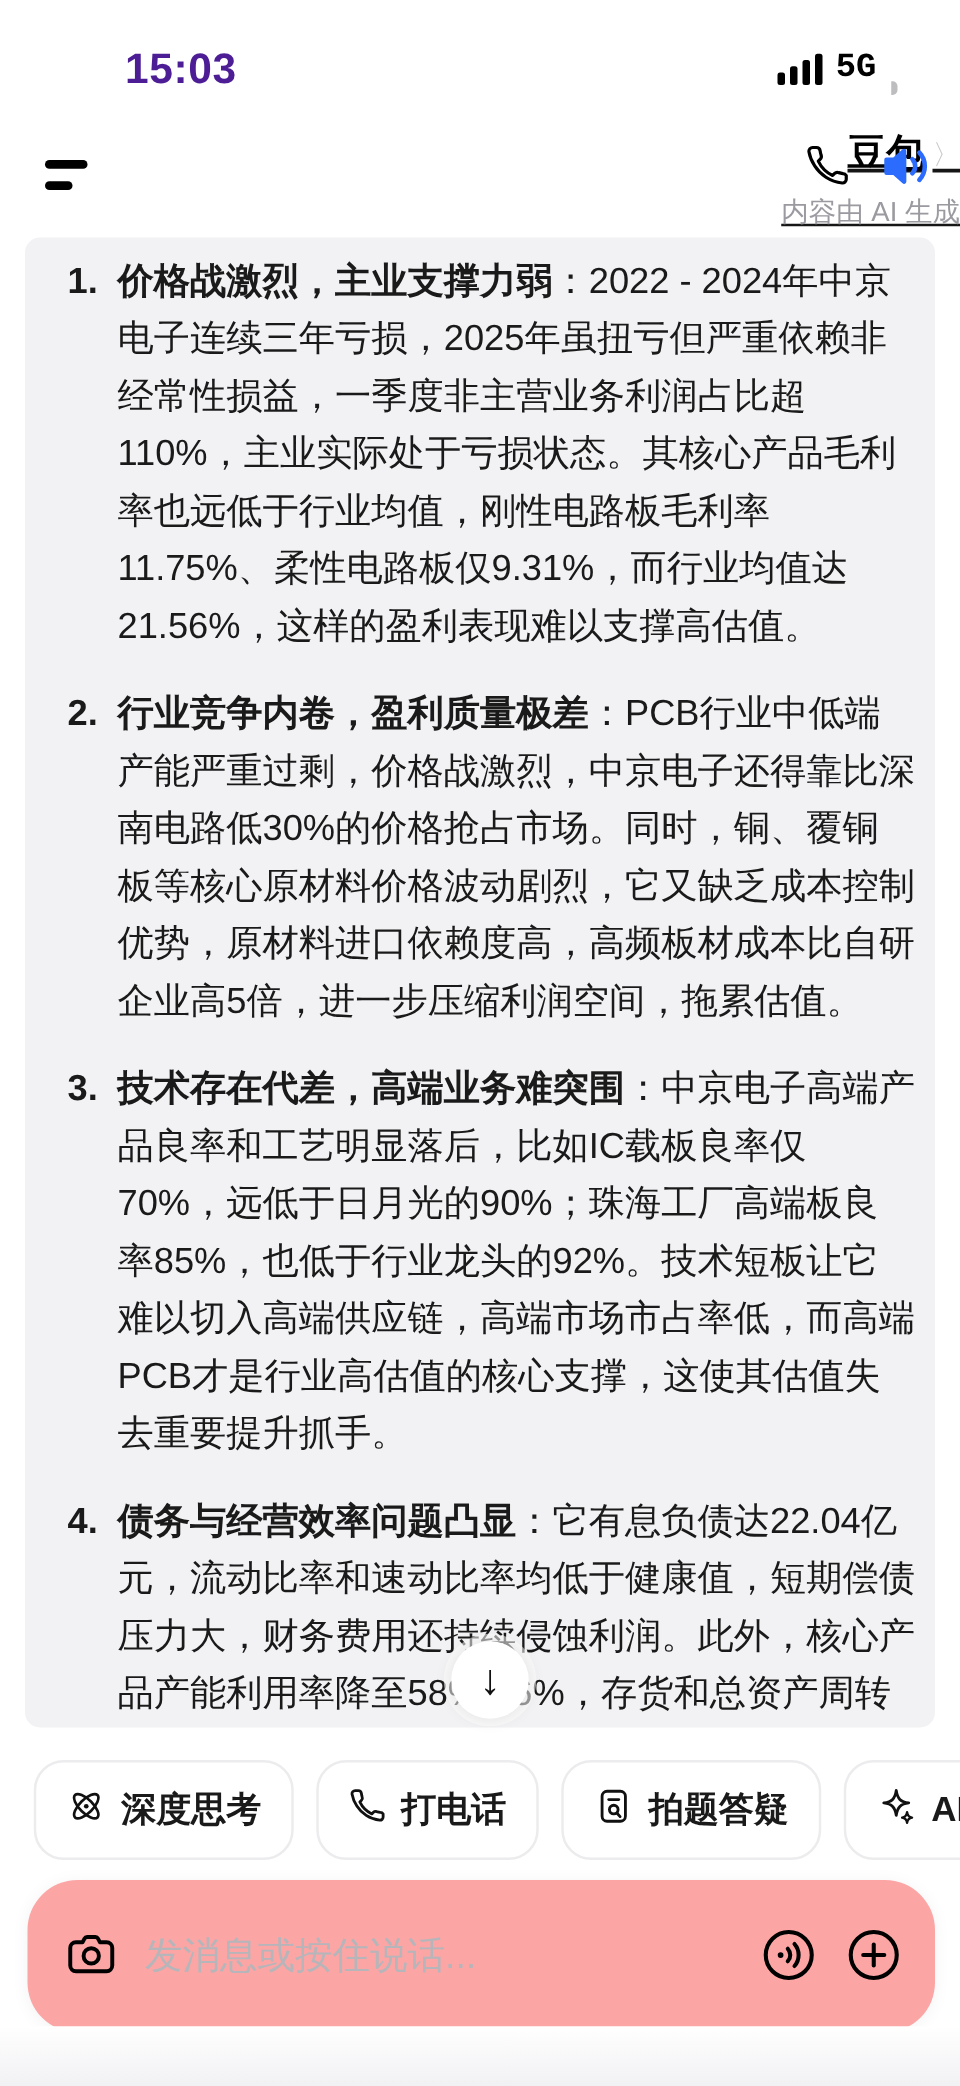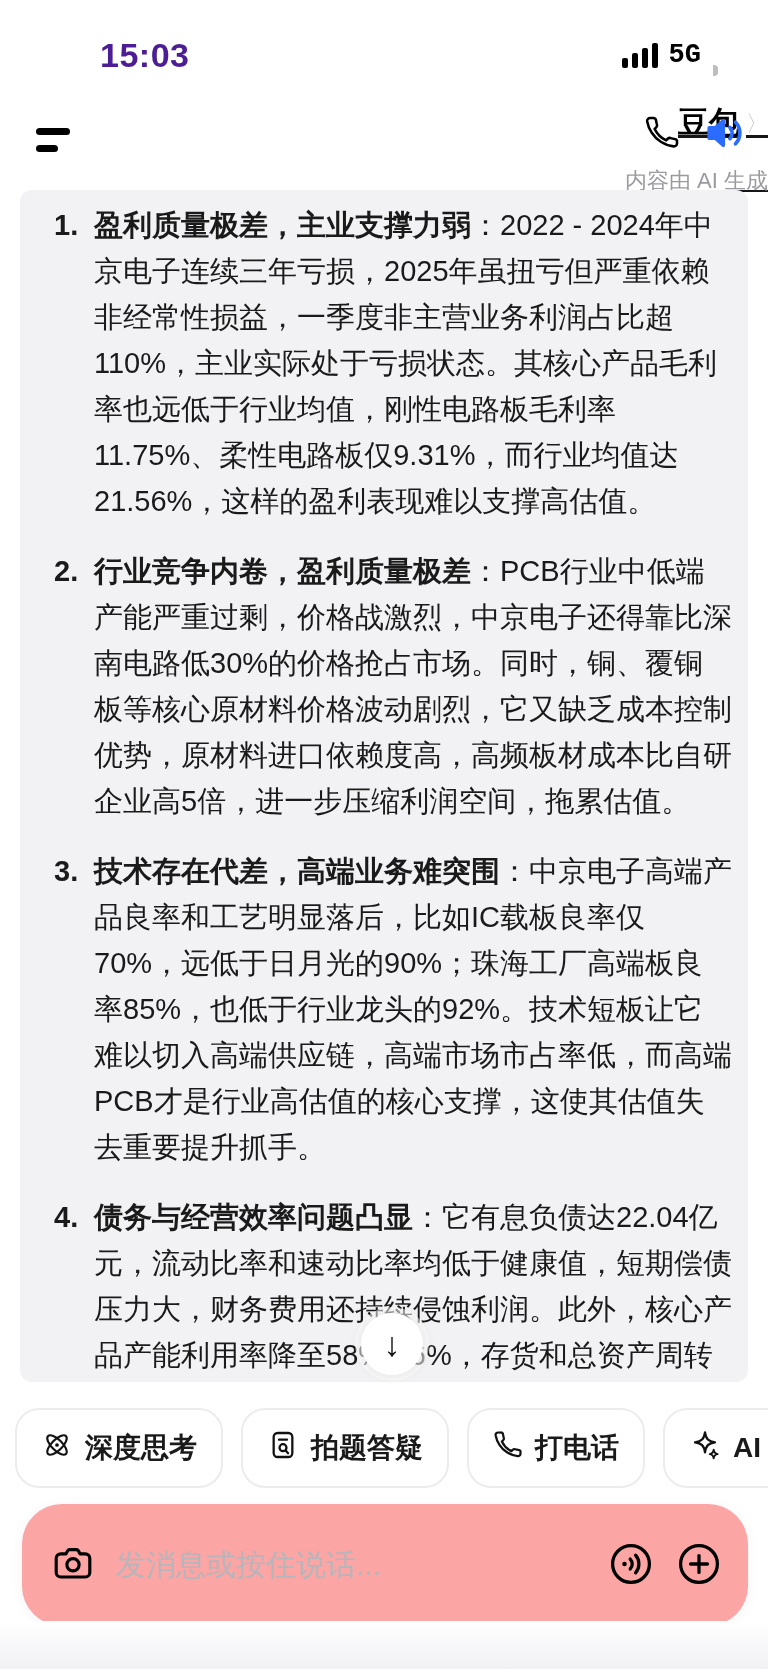--- a/index.html
+++ b/index.html
@@ -45,21 +45,21 @@
   .hamburger{
     position:absolute;left:36px;top:20px;width:40px;height:36px;
     background:none;border:none;padding:0;cursor:pointer;
   }
   .hamburger i{position:absolute;left:0;display:block;height:7px;background:#000;border-radius:4px;}
   .hamburger i:nth-child(1){top:8px;width:34px;}
   .hamburger i:nth-child(2){top:25px;width:22px;}
   .title-wrap{position:absolute;left:0;right:0;top:6px;text-align:right;text-decoration:underline;}
   .title-row{font-size:31px;font-weight:700;color:#000;line-height:34px;}
   .title-chevron{font-size:22px;font-weight:400;color:#c9c9cd;margin-left:6px;vertical-align:2px;}
-  .subtitle{margin-top:25px;font-size:22px;color:#9a9aa0;}
+  .subtitle{margin-top:14px;font-size:22px;color:#9a9aa0;}
   .header-actions{position:absolute;right:22px;top:12px;display:flex;align-items:center;gap:24px;}
   .icon-btn{background:none;border:none;padding:0;cursor:pointer;display:flex;align-items:center;}
   
   .bubble{
     position:absolute;left:20px;top:190px;width:728px;height:1192px;
     background:#f2f2f4;border-radius:12px;overflow:hidden;
   }
   .bubble-list{margin:0;padding:12px 16px 0 34px;}
   .msg-item{display:flex;margin-bottom:24px;font-size:29px;line-height:46px;color:#1a1a1a;}
   .li-num{flex:none;width:40px;font-weight:700;}
@@ -69,21 +69,21 @@
   .scroll-down{
     position:absolute;left:361px;top:1313px;width:62px;height:62px;
     border-radius:50%;background:#ffffff;border:none;cursor:pointer;
     box-shadow:0 0 14px rgba(0,0,0,.10), 0 0 0 6px rgba(255,255,255,.55);
     display:flex;align-items:center;justify-content:center;
   }
   .scroll-down .arrow{font-size:34px;font-weight:700;color:#111;line-height:1;}
   
   .chips{
     position:absolute;left:0;right:0;top:1408px;height:86px;
-    display:flex;gap:18px;padding-left:15px;overflow:hidden;
+    display:flex;gap:18px;padding-left:27px;overflow:hidden;
   }
   .chip{
     flex:none;display:flex;align-items:center;gap:12px;
     height:80px;padding:0 24px;background:#ffffff;
     border:2px solid #ececee;border-radius:24px;cursor:pointer;
     font-size:28px;font-weight:600;color:#1a1a1a;
     font-family:inherit;
   }
   .chip svg{flex:none;}
   
@@ -158,21 +158,21 @@
         </svg>
       </span>
     </button>
   </div>
 </div>
 
 <div class="bubble">
   <ol class="bubble-list">
     <li class="msg-item">
       <span class="li-num">1.</span>
-      <span class="li-body"><b>盈利质量极差，主业支撑力弱</b><span>：2022 - 2024年中京电子连续三年亏损，2025年虽扭亏但严重依赖非经常性损益，一季度非主营业务利润占比超110%，主业实际处于亏损状态。其核心产品毛利率也远低于行业均值，刚性电路板毛利率11.75%、柔性电路板仅9.31%，而行业均值达21.56%，这样的盈利表现难以支撑高估值。</span></span>
+      <span class="li-body"><b>价格战激烈，主业支撑力弱</b><span>：2022 - 2024年中京电子连续三年亏损，2025年虽扭亏但严重依赖非经常性损益，一季度非主营业务利润占比超110%，主业实际处于亏损状态。其核心产品毛利率也远低于行业均值，刚性电路板毛利率11.75%、柔性电路板仅9.31%，而行业均值达21.56%，这样的盈利表现难以支撑高估值。</span></span>
     </li>
     <li class="msg-item">
       <span class="li-num">2.</span>
       <span class="li-body"><b>行业竞争内卷，盈利质量极差</b><span>：PCB行业中低端产能严重过剩，价格战激烈，中京电子还得靠比深南电路低30%的价格抢占市场。同时，铜、覆铜板等核心原材料价格波动剧烈，它又缺乏成本控制优势，原材料进口依赖度高，高频板材成本比自研企业高5倍，进一步压缩利润空间，拖累估值。</span></span>
     </li>
     <li class="msg-item">
       <span class="li-num">3.</span>
       <span class="li-body"><b>技术存在代差，高端业务难突围</b><span>：中京电子高端产品良率和工艺明显落后，比如IC载板良率仅70%，远低于日月光的90%；珠海工厂高端板良率85%，也低于行业龙头的92%。技术短板让它难以切入高端供应链，高端市场市占率低，而高端PCB才是行业高估值的核心支撑，这使其估值失去重要提升抓手。</span></span>
     </li>
     <li class="msg-item">
@@ -189,42 +189,42 @@
 <div class="chips">
   <button class="chip">
     <span>
       <svg width="32" height="32" viewBox="0 0 24 24" fill="none" stroke="#111" stroke-width="1.6">
         <ellipse cx="12" cy="12" rx="9.5" ry="4" transform="rotate(45 12 12)"></ellipse>
         <ellipse cx="12" cy="12" rx="9.5" ry="4" transform="rotate(-45 12 12)"></ellipse>
         <circle cx="12" cy="12" r="1.4" fill="#111" stroke="none"></circle>
       </svg>
     </span>
     <span>深度思考</span>
+  </button>
+  <button class="chip">
+    <span>
+      <svg width="30" height="30" viewBox="0 0 24 24" fill="none" stroke="#111" stroke-width="1.8" stroke-linecap="round" stroke-linejoin="round">
+        <path d="M22 16.92v2a2 2 0 0 1-2.18 2 19.79 19.79 0 0 1-8.63-3.07 19.5 19.5 0 0 1-6-6A19.79 19.79 0 0 1 2.08 4.18 2 2 0 0 1 4.06 2h2a2 2 0 0 1 2 1.72c.12.81.3 1.6.54 2.36a2 2 0 0 1-.45 2.11L7.09 9.25a16 16 0 0 0 7.66 7.66l1.06-1.06a2 2 0 0 1 2.11-.45c.76.24 1.55.42 2.36.54A2 2 0 0 1 22 16.92z"></path>
+      </svg>
+    </span>
+    <span>打电话</span>
   </button>
   <button class="chip">
     <span>
       <svg width="32" height="32" viewBox="0 0 24 24" fill="none" stroke="#111" stroke-width="1.7" stroke-linecap="round">
         <rect x="5" y="3" width="14" height="18" rx="3"></rect>
         <line x1="9" y1="8" x2="15" y2="8"></line>
         <circle cx="12" cy="14" r="2.6"></circle>
         <line x1="14" y1="16.2" x2="15.8" y2="18.2"></line>
       </svg>
     </span>
     <span>拍题答疑</span>
   </button>
   <button class="chip">
     <span>
-      <svg width="30" height="30" viewBox="0 0 24 24" fill="none" stroke="#111" stroke-width="1.8" stroke-linecap="round" stroke-linejoin="round">
-        <path d="M22 16.92v2a2 2 0 0 1-2.18 2 19.79 19.79 0 0 1-8.63-3.07 19.5 19.5 0 0 1-6-6A19.79 19.79 0 0 1 2.08 4.18 2 2 0 0 1 4.06 2h2a2 2 0 0 1 2 1.72c.12.81.3 1.6.54 2.36a2 2 0 0 1-.45 2.11L7.09 9.25a16 16 0 0 0 7.66 7.66l1.06-1.06a2 2 0 0 1 2.11-.45c.76.24 1.55.42 2.36.54A2 2 0 0 1 22 16.92z"></path>
-      </svg>
-    </span>
-    <span>打电话</span>
-  </button>
-  <button class="chip">
-    <span>
       <svg width="32" height="32" viewBox="0 0 24 24" fill="none" stroke="#111" stroke-width="1.7" stroke-linejoin="round">
         <path d="M12 2.5c.7 5 2.6 6.9 7.5 7.5-4.9.6-6.8 2.5-7.5 7.5-.7-5-2.6-6.9-7.5-7.5 4.9-.6 6.8-2.5 7.5-7.5z"></path>
         <path d="M18.5 15.5c.3 2.2 1.2 3.1 3 3.3-1.8.2-2.7 1.1-3 3.2-.3-2.1-1.2-3-3-3.2 1.8-.2 2.7-1.1 3-3.3z" stroke-width="1.4"></path>
       </svg>
     </span>
     <span>AI 创作</span>
   </button>
 
 </div>
 

